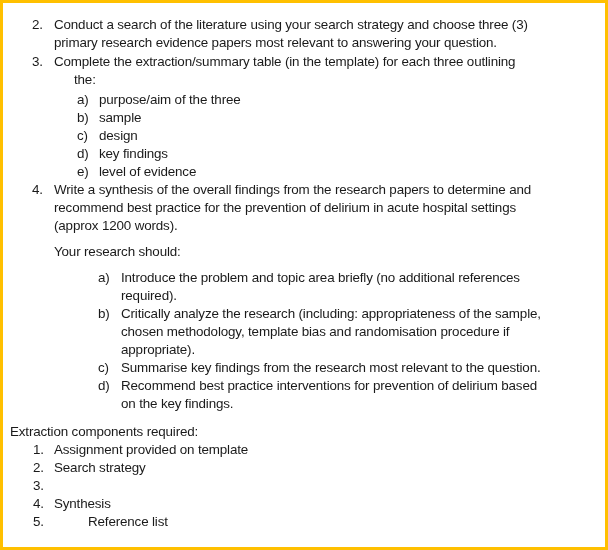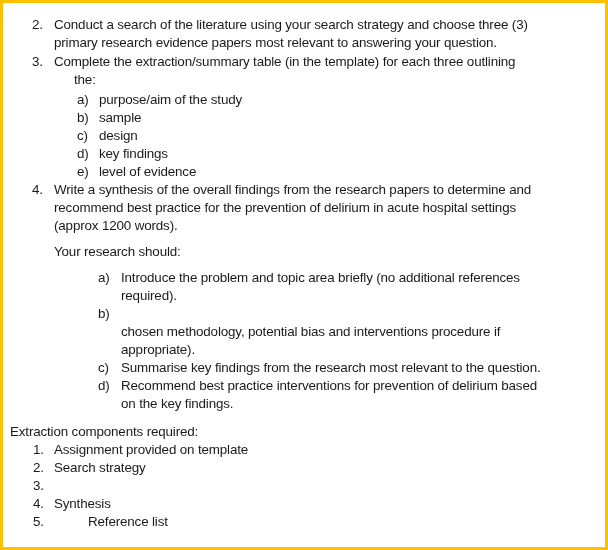--- a/index.html
+++ b/index.html
@@ -30,21 +30,21 @@
 
   <span class="num" style="left:29px; top:13px;">2.</span>
   <span class="line" style="left:51px; top:13px;">Conduct a search of the literature using your search strategy and choose three (3)</span>
   <span class="line" style="left:51px; top:31px;">primary research evidence papers most relevant to answering your question.</span>
 
   <span class="num" style="left:29px; top:50px;">3.</span>
   <span class="line" style="left:51px; top:50px;">Complete the extraction/summary table (in the template) for each three outlining</span>
   <span class="line" style="left:51px; top:68px;margin-left:20px;">the:</span>
 
   <span class="num" style="left:74px; top:88px;">a)</span>
-  <span class="line" style="left:96px; top:88px;">purpose/aim of the study</span>
+  <span class="line" style="left:96px; top:88px;">purpose/aim of the three</span>
   <span class="num" style="left:74px; top:106px;">b)</span>
   <span class="line" style="left:96px; top:106px;">sample</span>
   <span class="num" style="left:74px; top:124px;">c)</span>
   <span class="line" style="left:96px; top:124px;">design</span>
   <span class="num" style="left:74px; top:142px;">d)</span>
   <span class="line" style="left:96px; top:142px;">key findings</span>
   <span class="num" style="left:74px; top:160px;">e)</span>
   <span class="line" style="left:96px; top:160px;">level of evidence</span>
 
   <span class="num" style="left:29px; top:178px;">4.</span>
@@ -52,21 +52,22 @@
   <span class="line" style="left:51px; top:196px;">recommend best practice for the prevention of delirium in acute hospital settings</span>
   <span class="line" style="left:51px; top:214px;">(approx 1200 words).</span>
 
   <span class="line" style="left:51px; top:240px;">Your research should:</span>
 
   <span class="num" style="left:95px; top:266px;">a)</span>
   <span class="line" style="left:118px; top:266px;">Introduce the problem and topic area briefly (no additional references</span>
   <span class="line" style="left:118px; top:284px;">required).</span>
 
   <span class="num" style="left:95px; top:302px;">b)</span>
-  <span class="line" style="left:118px; top:320px;">chosen methodology, potential bias and interventions procedure if</span>
+  <span class="line" style="left:118px; top:302px;">Critically analyze the research (including: appropriateness of the sample,</span>
+  <span class="line" style="left:118px; top:320px;">chosen methodology, template bias and randomisation procedure if</span>
   <span class="line" style="left:118px; top:338px;">appropriate).</span>
 
   <span class="num" style="left:95px; top:356px;">c)</span>
   <span class="line" style="left:118px; top:356px;">Summarise key findings from the research most relevant to the question.</span>
 
   <span class="num" style="left:95px; top:374px;">d)</span>
   <span class="line" style="left:118px; top:374px;">Recommend best practice interventions for prevention of delirium based</span>
   <span class="line" style="left:118px; top:392px;">on the key findings.</span>
 
   <span class="line" style="left:7px; top:420px;">Extraction components required:</span>

